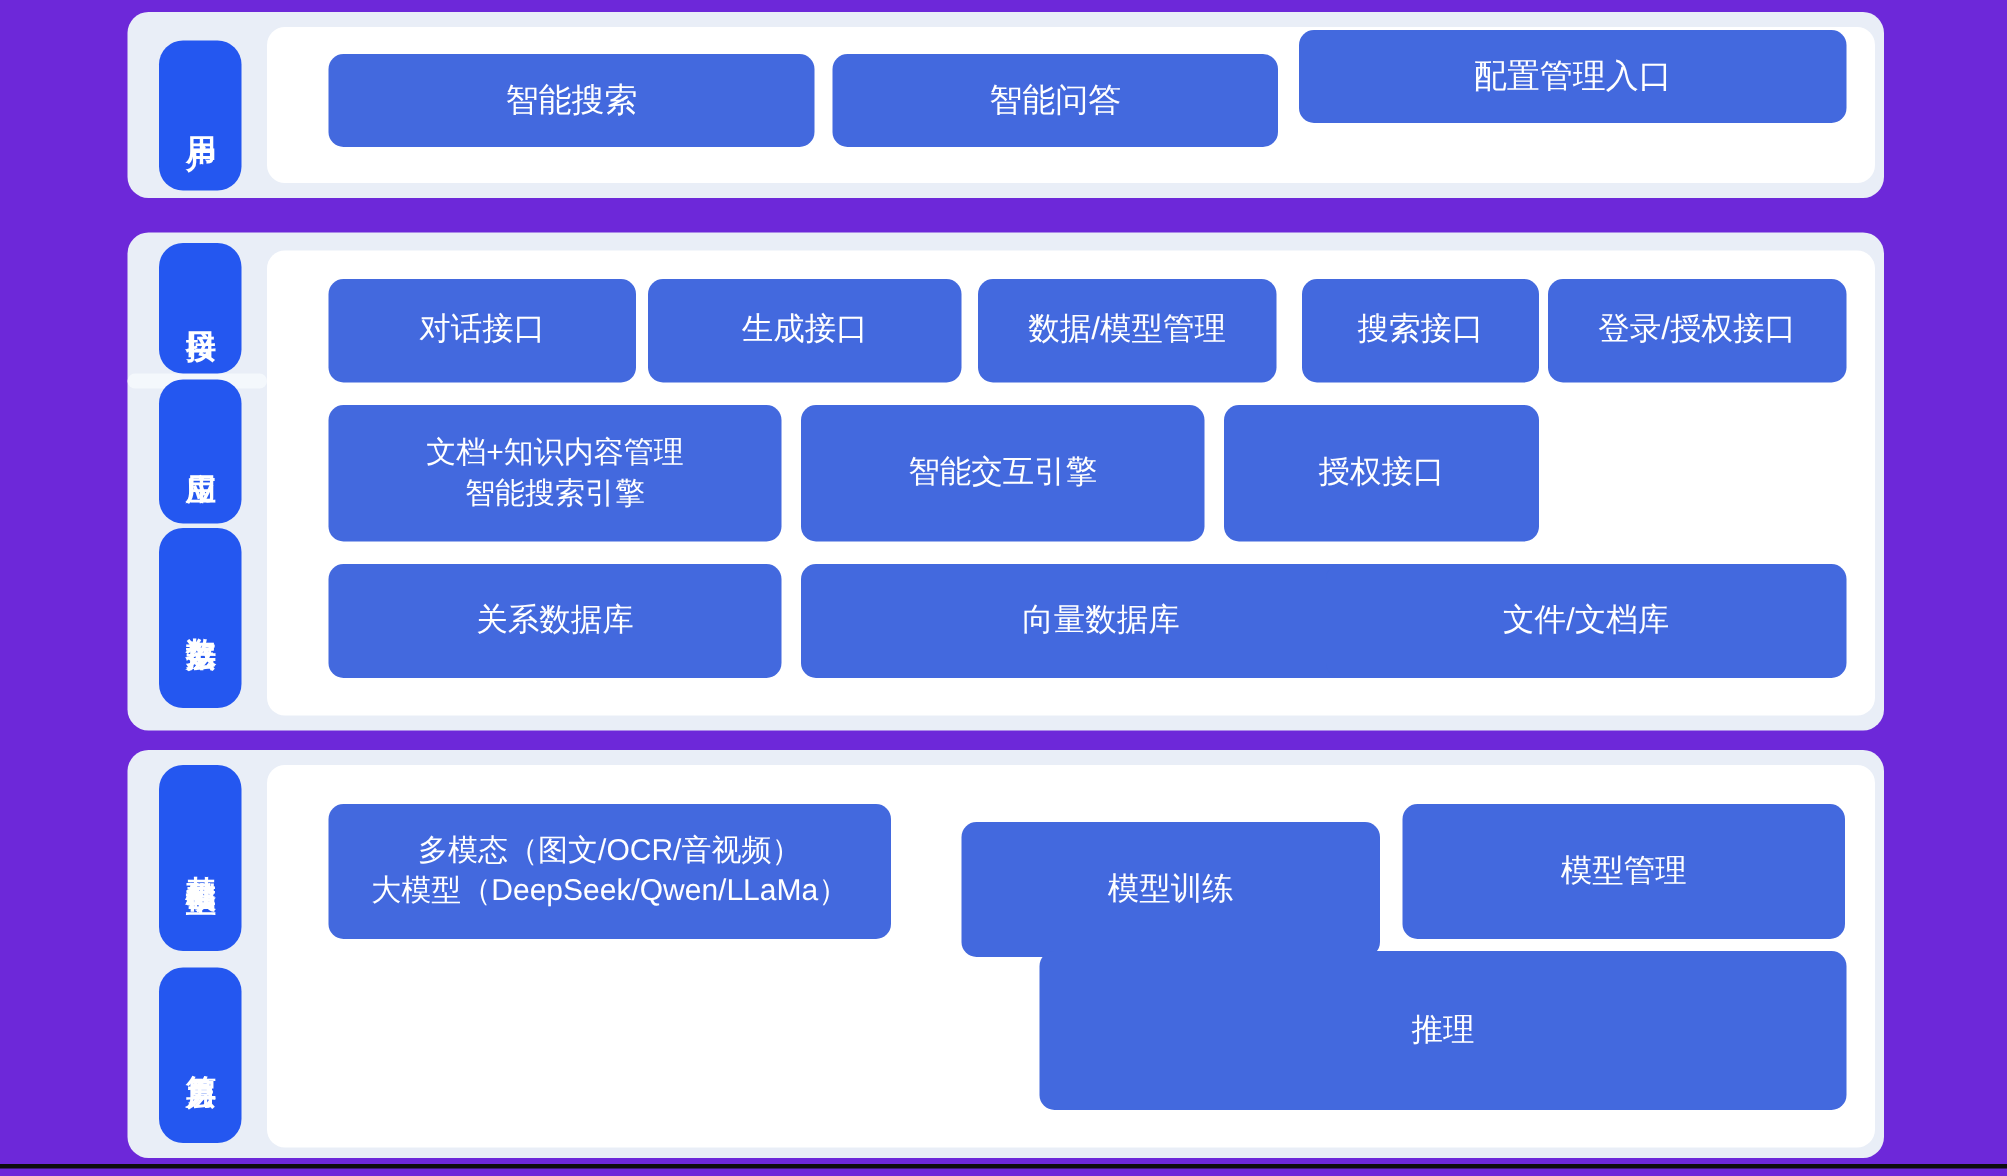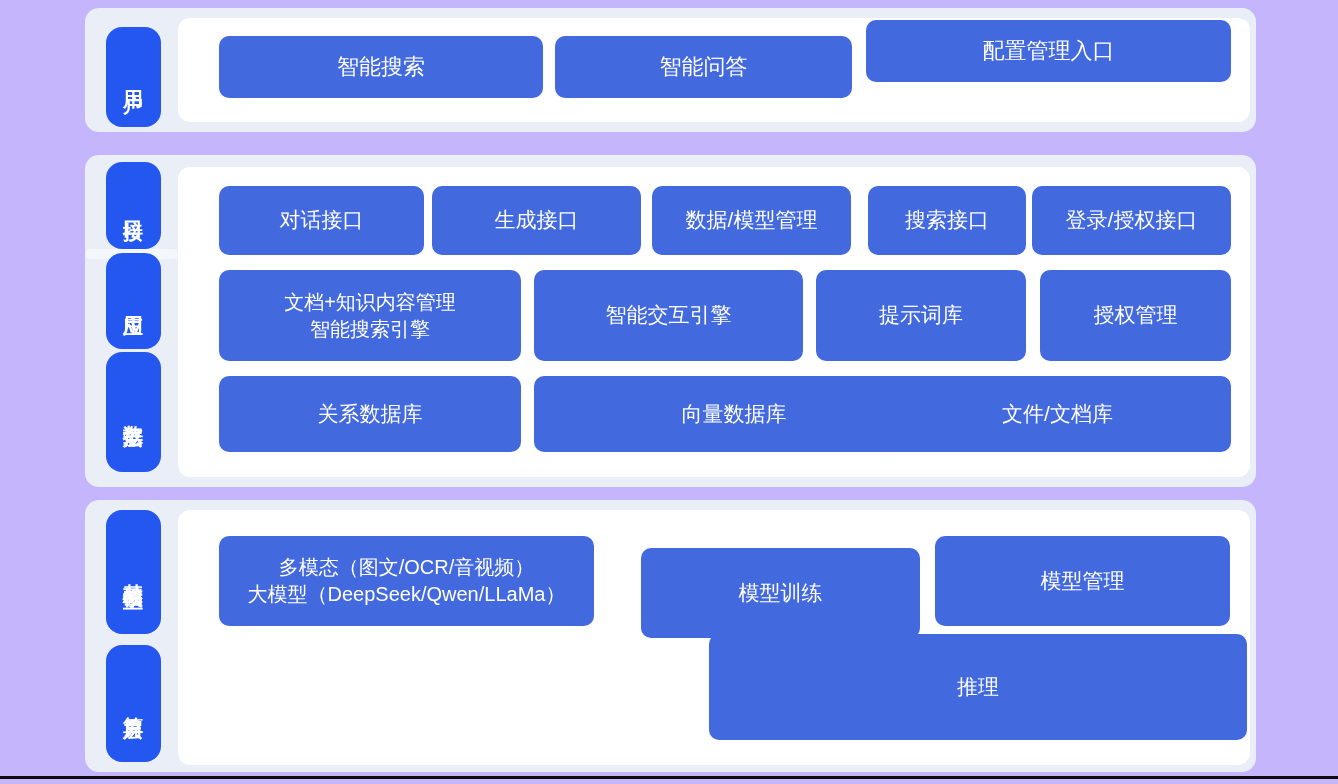--- a/index.html
+++ b/index.html
@@ -1,17 +1,17 @@
 <!DOCTYPE html>
 <html><head>
 <meta charset="utf-8">
 <style>
   html,body{margin:0;padding:0;background:#ffffff;}
   #stage{
-    position:relative;width:1338px;height:784px;background:#c4b5fd;overflow:hidden;
+    position:relative;width:1338px;height:784px;background:#6d28d9;overflow:hidden;
     font-family:"Liberation Sans","DejaVu Sans",sans-serif;
   }
   .band{position:absolute;background:#e9eef7;border-radius:14px;}
   .band-seam{position:absolute;background:#f4f8fc;border-radius:6px;}
   .panel{position:absolute;background:#ffffff;border-radius:12px;}
   .tab{
     position:absolute;background:#2457f0;border-radius:16px;
     display:flex;align-items:center;justify-content:center;
   }
   .tab span{
@@ -78,24 +78,21 @@
   </div>
 
   <div class="btn two-line" style="left:219px;top:270px;width:302px;height:91px;">
     <span>文档+知识内容管理
 智能搜索引擎</span>
   </div>
   <div class="btn" style="left:534px;top:270px;width:269px;height:91px;">
     <span>智能交互引擎</span>
   </div>
   <div class="btn" style="left:816px;top:270px;width:210px;height:91px;">
-    <span>提示词库</span>
-  </div>
-  <div class="btn" style="left:1040px;top:270px;width:191px;height:91px;">
-    <span>授权管理</span>
+    <span>授权接口</span>
   </div>
 
   <div class="btn" style="left:219px;top:376px;width:302px;height:76px;">
     <span>关系数据库</span>
   </div>
   <div class="btn" style="left:534px;top:376px;width:400px;height:76px;">
     <span>向量数据库</span>
   </div>
   <div class="btn" style="left:884px;top:376px;width:347px;height:76px;">
     <span>文件/文档库</span>
@@ -115,19 +112,19 @@
     <span>多模态（图文/OCR/音视频）
 大模型（DeepSeek/Qwen/LLaMa）</span>
   </div>
   <div class="btn" style="left:641px;top:548px;width:279px;height:90px;">
     <span>模型训练</span>
   </div>
   <div class="btn" style="left:935px;top:536px;width:295px;height:90px;">
     <span>模型管理</span>
   </div>
 
-  <div class="btn" style="left:693px;top:634px;width:538px;height:106px;margin-left:16px;">
+  <div class="btn" style="left:693px;top:634px;width:538px;height:106px;">
     <span>推理</span>
   </div>
 
   <div class="bottom-rule" style="left:0;top:776px;width:1338px;height:3px;"></div>
 
 </div>
 
 </body></html>

